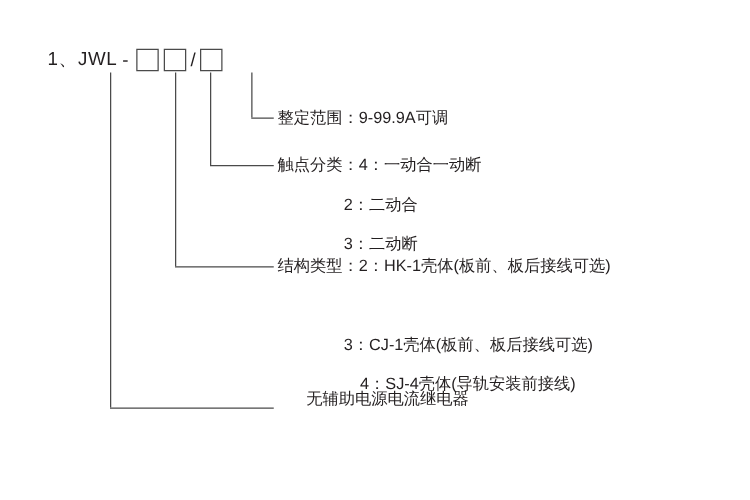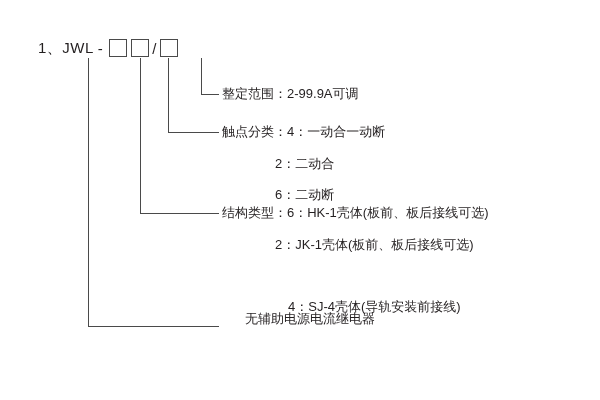--- a/index.html
+++ b/index.html
@@ -81,31 +81,31 @@
     <span class="code-prefix">JWL</span>
     <span class="code-dash">-</span>
     <span class="box"></span>
     <span class="box"></span>
     <span class="slash">/</span>
     <span class="box"></span>
   </div>
 
   <div class="vline" style="left:201px; top:58px; height:36px;"></div>
   <div class="hline" style="left:201px; top:94px; width:18px;"></div>
-  <div class="label" style="left:222px; top:85px;">整定范围：2-99.9A可调</div>
+  <div class="label" style="left:222px; top:85px;">整定范围：9-99.9A可调</div>
 
   <div class="vline" style="left:168px; top:58px; height:74px;"></div>
   <div class="hline" style="left:168px; top:132px; width:51px;"></div>
   <div class="label" style="left:222px; top:123px;">触点分类：4：一动合一动断</div>
   <div class="label sub" style="left:275px; top:155px;text-align:right;">2：二动合</div>
-  <div class="label sub" style="left:275px; top:186px;">6：二动断</div>
+  <div class="label sub" style="left:275px; top:186px;">3：二动断</div>
 
   <div class="vline" style="left:140px; top:58px; height:155px;"></div>
   <div class="hline" style="left:140px; top:213px; width:79px;"></div>
-  <div class="label" style="left:222px; top:204px;">结构类型：6：HK-1壳体(板前、板后接线可选)</div>
-  <div class="label sub" style="left:275px; top:236px;">2：JK-1壳体(板前、板后接线可选)</div>
+  <div class="label" style="left:222px; top:204px;">结构类型：2：HK-1壳体(板前、板后接线可选)</div>
+  <div class="label sub" style="left:275px; top:267px;">3：CJ-1壳体(板前、板后接线可选)</div>
   <div class="label sub" style="left:288px; top:298px;">4：SJ-4壳体(导轨安装前接线)</div>
 
   <div class="vline" style="left:88px; top:58px; height:268px;"></div>
   <div class="hline" style="left:88px; top:326px; width:131px;"></div>
   <div class="label" style="left:222px; top:310px;margin-left:23px;">无辅助电源电流继电器</div>
 
 </div>
 
 </body></html>

